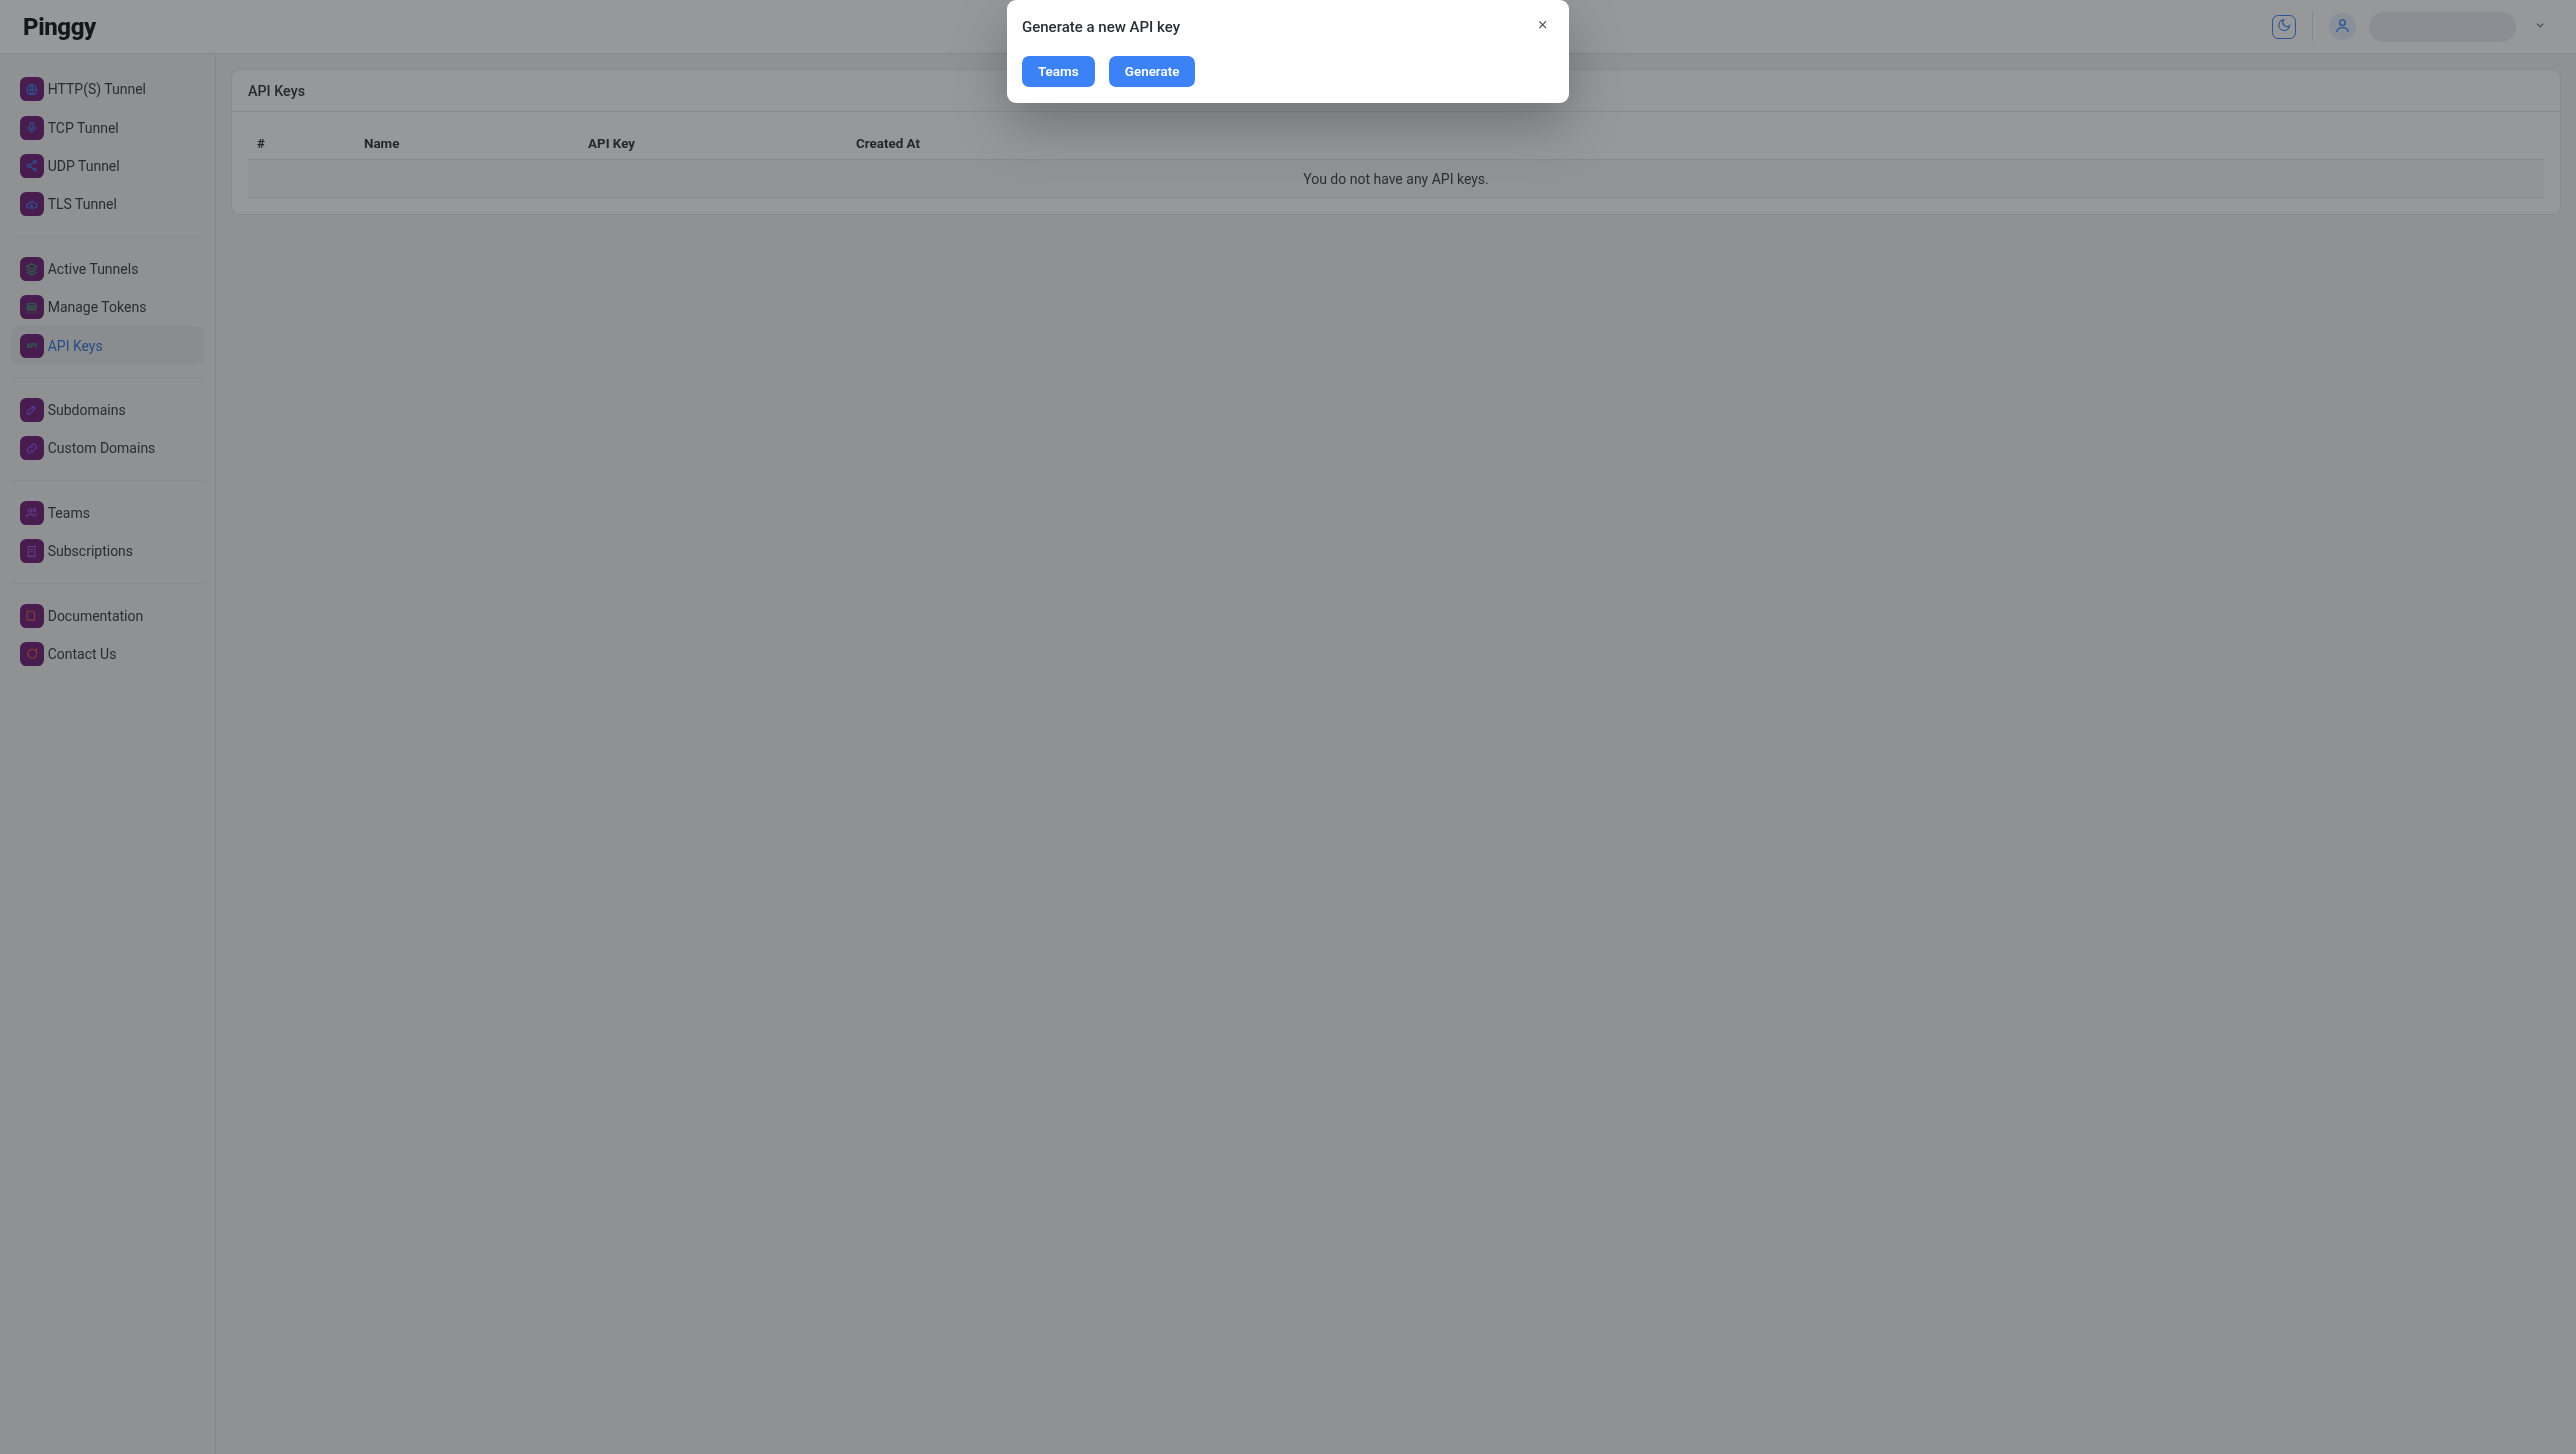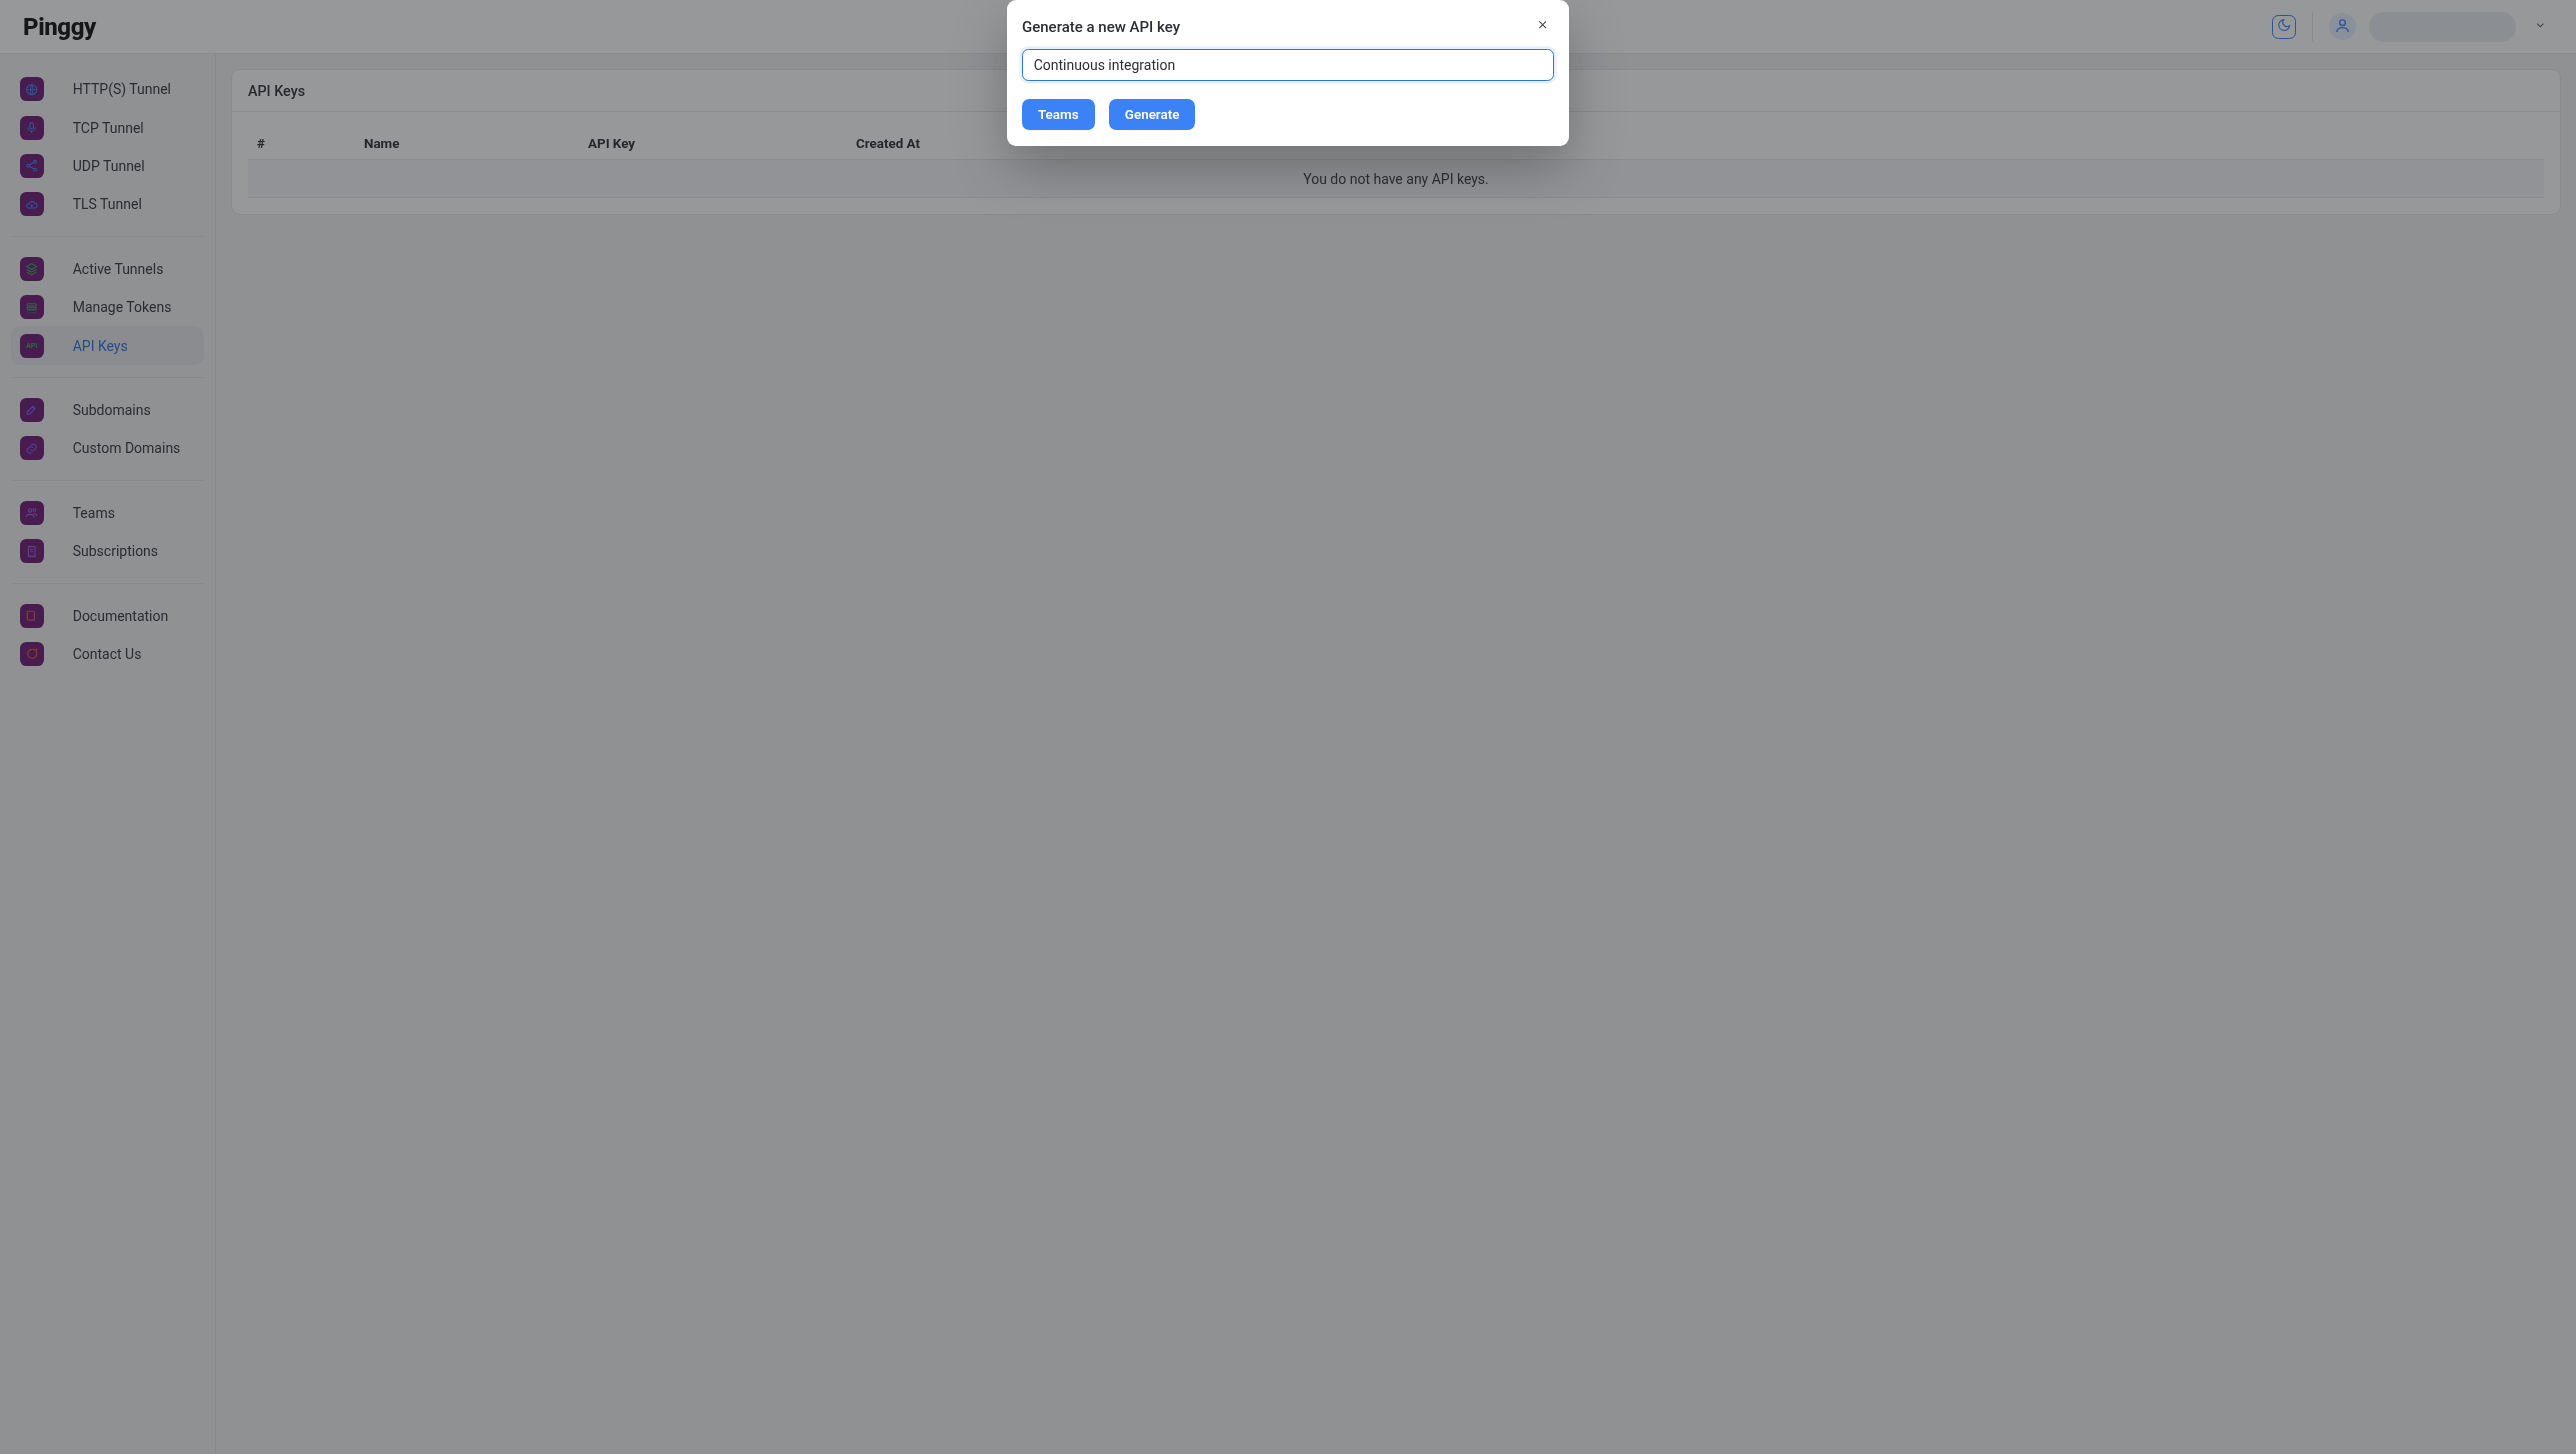--- a/index.html
+++ b/index.html
@@ -97,21 +97,21 @@
 }
 .nav-section { padding: 3.6px 0; }
 .nav-divider {
   height: 0.9px;
   background: #e1e3e8;
   margin: 9px 0;
 }
 .nav-item {
   display: flex;
   align-items: center;
-  gap: 29px;
+  gap: 4px;
   padding: 7.2px 9px;
   border-radius: 9px;
   cursor: pointer;
   color: #36383d;
   font-size: 14px;
 }
 .nav-item.active {
   background: #e7e9ed;
   color: #2f73d9;
 }
@@ -447,21 +447,20 @@
     <div class="modal-head">
       <div class="modal-title">Generate a new API key</div>
       <div class="modal-close">
         <span>
           <svg viewBox="0 0 24 24" fill="none" stroke="#444" stroke-width="2">
               <path d="M18 6L6 18M6 6l12 12"></path>
             </svg>
         </span>
       </div>
     </div>
-    <input class="modal-input" type="text" value="Continuous integration" placeholder="Enter a friendly name" style="">
     <div class="modal-actions">
       <button class="btn-primary">
         <span>Teams</span>
       </button>
       <button class="btn-primary">
         <span>Generate</span>
       </button>
     </div>
   </div>
 </div>

